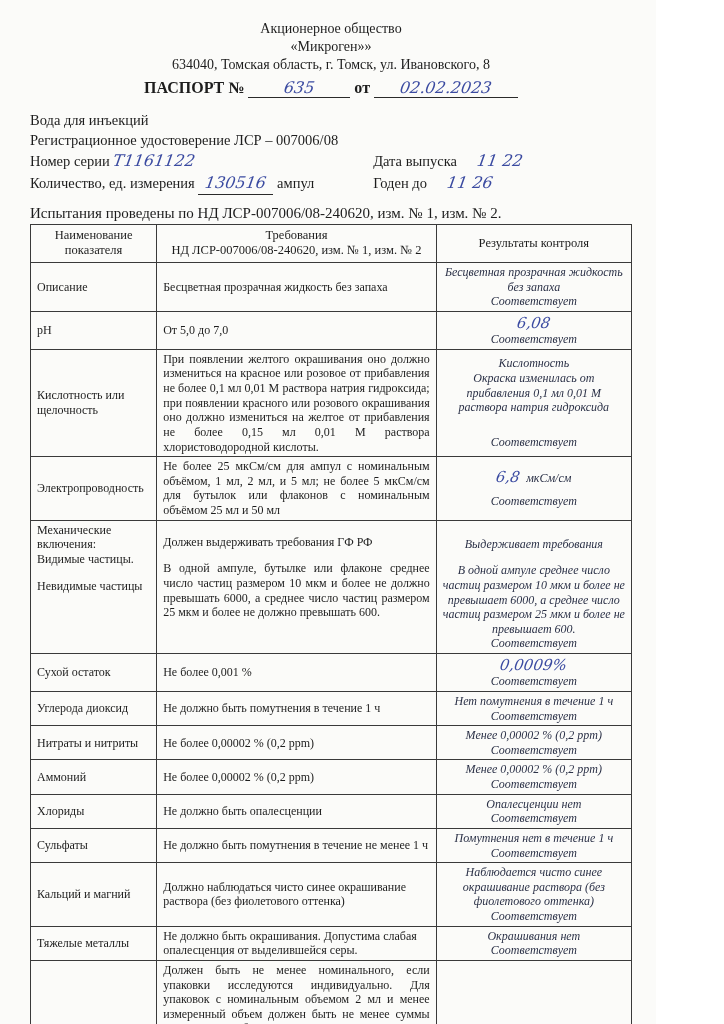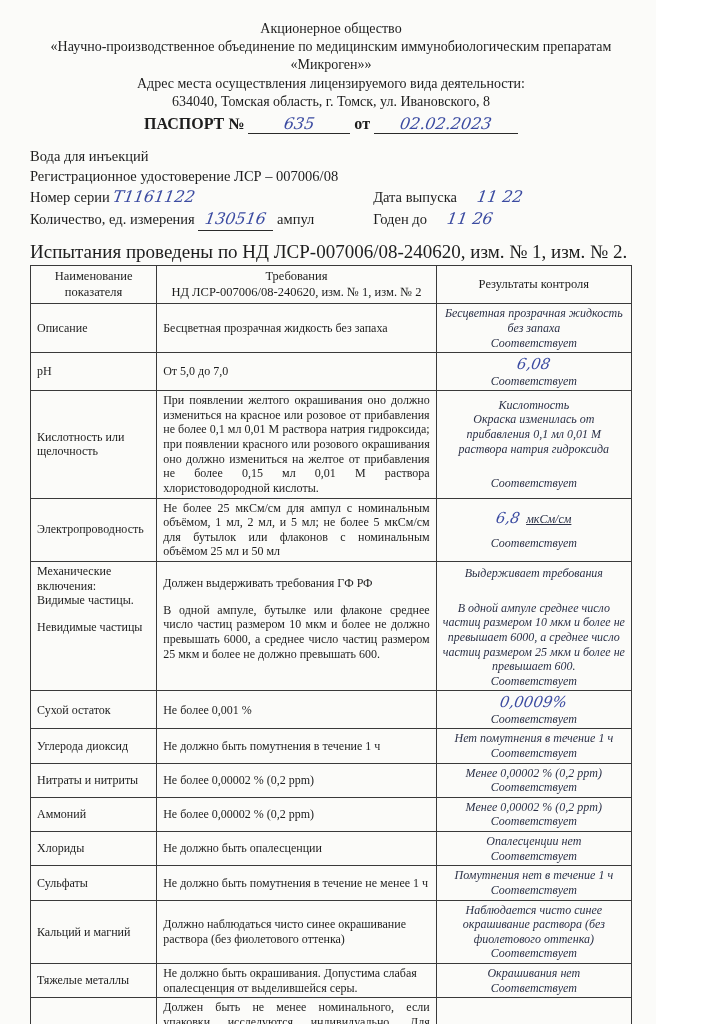--- a/index.html
+++ b/index.html
@@ -23,21 +23,21 @@
   .passport .hand{font-size:16px;}
   
   .prod{margin-top:12px;font-size:14.5px;line-height:1.38;}
   .prod .hand{font-size:16px;}
   .prod-flex{display:flex;}
   .prod-flex .left{width:57%;}
   .prod-flex .right{flex:1;}
   .prod-flex .right .hand{margin-left:16px;}
   .uline{display:inline-block;border-bottom:1.2px solid #2a2a2a;padding:0 7px;}
   
-  .note{font-size:19px;margin-top:10px;margin-bottom:2px;}
+  .note{font-size:15px;margin-top:10px;margin-bottom:2px;}
   
   table.qc{width:100%;border-collapse:collapse;table-layout:fixed;}
   .qc th,.qc td{
     border:1.2px solid #3a3a3a;padding:2px 6px;
     font-size:12px;line-height:1.22;vertical-align:middle;
     overflow:hidden;
   }
   .qc thead th{font-weight:normal;text-align:center;font-size:12.5px;line-height:1.25;padding:3px 6px;}
   .col-res{text-align:center;}
   .align-center{text-align:left;}
@@ -47,23 +47,21 @@
   .spacer{height:12px;}
   tr.vtop td{vertical-align:top;}
 </style>
 </head>
 <body>
 
 <div class="page">
 
   <div class="hdr">
     <div>Акционерное общество</div>
-    <div>«Научно-производственное объединение по медицинским иммунобиологическим препаратам</div>
     <div>«Микроген»»</div>
-    <div>Адрес места осуществления лицензируемого вида деятельности:</div>
     <div>634040, Томская область, г. Томск, ул. Ивановского, 8</div>
   </div>
 
   <div class="passport">
     <span>ПАСПОРТ №</span>
     <span class="blank num"><span class="hand">635</span></span>
     <span>от</span>
     <span class="blank date"><span class="hand">02.02.2023</span></span>
   </div>
 
@@ -150,40 +148,40 @@
           </td>
         </tr>
         <tr>
           <td class="col-name">
             <div>Электропроводность</div>
           </td>
           <td class="col-req align-justify">
             <div>Не более 25 мкСм/см для ампул с номинальным объёмом, 1 мл, 2 мл, и 5 мл; не более 5 мкСм/см для бутылок или флаконов с номинальным объёмом 25 мл и 50 мл</div>
           </td>
           <td class="col-res">
-            <div class="res-line"><span class="hand">6,8</span><span class="res-it" style="margin-left: 6px; text-decoration: underline;">мкСм/см</span></div>
+            <div class="res-line"><span class="hand">6,8</span><span class="res-it" style="margin-left: 6px;">мкСм/см</span></div>
             <div class="res-line" style="margin-top: 8px;"><span class="res-it">Соответствует</span></div>
           </td>
         </tr>
         <tr class="vtop">
           <td class="col-name">
             <div>Механические включения:</div>
             <div>Видимые частицы.</div>
             <div class="spacer"></div>
             <div>Невидимые частицы</div>
           </td>
           <td class="col-req align-justify">
             <div class="spacer"></div>
             <div>Должен выдерживать требования ГФ РФ</div>
             <div class="spacer"></div>
             <div>В одной ампуле, бутылке или флаконе среднее число частиц размером 10 мкм и более не должно превышать 6000, а среднее число частиц размером 25 мкм и более не должно превышать 600.</div>
           </td>
           <td class="col-res">
-            <div class="res-line" style="margin-top: 2px;"><span class="res-it">Выдерживает требования</span></div>
-            <div class="res-line" style="margin-top: 20px;"><span class="res-it">В одной ампуле среднее число частиц размером 10 мкм и более не превышает 6000, а среднее число частиц размером 25 мкм и более не превышает 600.</span></div>
+            <div class="res-line" style="margin-top: 14px;"><span class="res-it">Выдерживает требования</span></div>
+            <div class="res-line" style="margin-top: 12px;"><span class="res-it">В одной ампуле среднее число частиц размером 10 мкм и более не превышает 6000, а среднее число частиц размером 25 мкм и более не превышает 600.</span></div>
             <div class="res-line"><span class="res-it">Соответствует</span></div>
           </td>
         </tr>
         <tr>
           <td class="col-name">
             <div>Сухой остаток</div>
           </td>
           <td class="col-req align-left">
             <div>Не более 0,001 %</div>
           </td>

